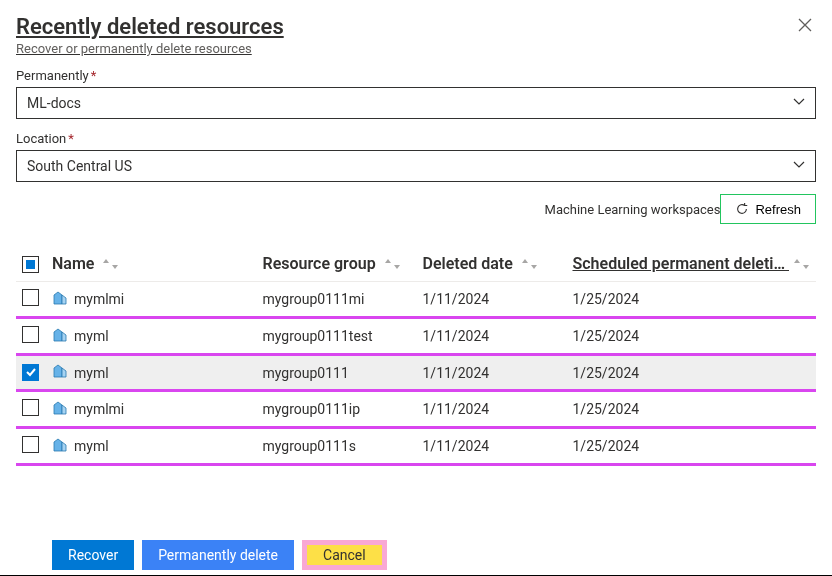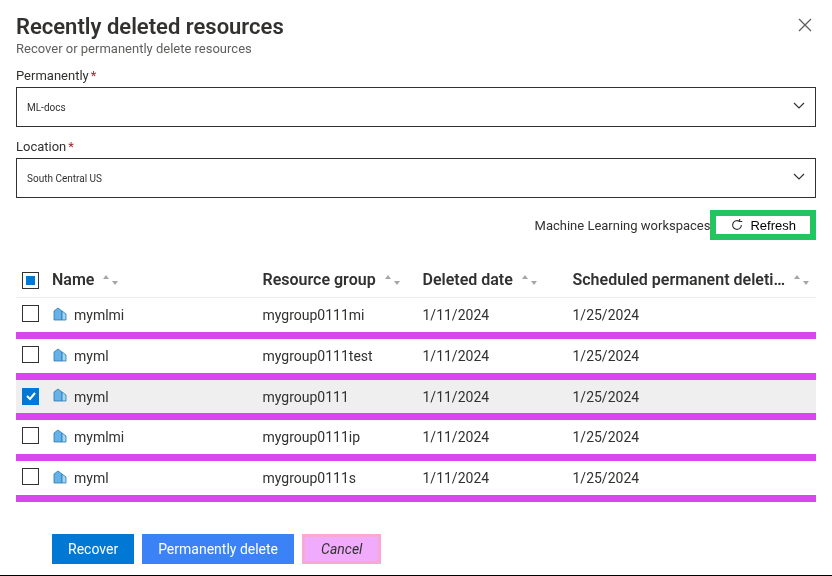--- a/index.html
+++ b/index.html
@@ -8,93 +8,93 @@
     font-family: "Segoe UI", -apple-system, BlinkMacSystemFont, Roboto, sans-serif;
     font-size: 13px;
     color: #323130;
     background: #fff;
     width: 832px;
     height: 576px;
     position: relative;
     overflow: hidden;
   }
   .panel { padding: 14px 16px 0 16px; height: 100%; position: relative; }
-  .header-row { display: flex; align-items: flex-start; }
+  .header-row { display: flex; align-items: flex-start; text-decoration: underline; }
   .header-text { flex: 1; }
   h1 { font-size: 22px; font-weight: 600; margin: 0 0 2px 0; }
   .subtitle { font-size: 13px; color: #605e5c; margin-bottom: 12px; }
   .close-btn { font-size: 16px; color: #605e5c; cursor: pointer; padding: 4px; line-height: 1; }
   .field { margin-bottom: 12px; }
   .field-label { font-size: 13px; margin-bottom: 4px; }
   .req { color: #a4262c; margin-left: 2px; }
   .dropdown {
     border: 1px solid #323130;
-    height: 40px;
+    height: 32px;
     display: flex;
     align-items: center;
     padding: 0 10px;
     position: relative;
-    font-size: 10px;
+    font-size: 14px;
     cursor: pointer;
   }
   .dropdown .chev {
     position: absolute; right: 10px; top: 50%; transform: translateY(-50%);
   }
   .chev svg { width: 12px; height: 12px; }
   .section-row {
     display: flex; justify-content: flex-end; align-items: center;
     margin-top: 12px; margin-bottom: 22px;
   }
   .section-label { font-size: 13px; }
   .refresh-btn {
-    border: 6px solid #22c55e; background: #fff; height: 30px;
+    border: 1px solid #22c55e; background: #fff; height: 30px;
     padding: 0 14px; display: flex; align-items: center;
     font-size: 13px; cursor: pointer; gap: 6px;
   }
   .refresh-btn svg { width: 14px; height: 14px; }
   table { width: 100%; border-collapse: collapse; }
   th {
     text-align: left; font-weight: 600; font-size: 16px;
     padding: 8px 6px; border-bottom: 1px solid #edebe9;
     white-space: nowrap;
   }
   th .sort { display: inline-flex; align-items: center; gap: 1px; margin-left: 4px; opacity: .55; }
   th .sort svg { width: 8px; height: 10px; }
   td {
     padding: 7px 6px; font-size: 14px; vertical-align: middle;
-    border-bottom: 7px solid #d946ef;
+    border-bottom: 3px solid #d946ef;
   }
   tr.selected td { background: #efefef; }
   .cb-cell { width: 30px; }
   .cb {
     width: 17px; height: 17px; border: 1px solid #323130; display: inline-flex;
     align-items: center; justify-content: center; cursor: pointer; background:#fff;
   }
   .cb.header-cb { position: relative; }
   .cb.header-cb .ind {
     width: 9px; height: 9px; background: #0078d4;
   }
   .cb.checked { background: #0078d4; border-color: #0078d4; }
   .cb.checked svg { stroke: #fff; }
   .name-cell { display: flex; align-items: center; gap: 6px; }
   .ml-icon svg { width: 16px; height: 16px; }
   .col-rg { width: 160px; }
   .col-del { width: 150px; }
-  .col-sched { width: 210px; }
+  .col-sched { width: 210px; text-decoration: underline; }
   .footer {
-    position: absolute; left: 16px; right: 16px; bottom: 12px;
+    position: absolute; left: 16px; right: 16px; bottom: 6px;
     display: flex; gap: 8px; padding-top: 10px; padding-left: 36px;
   }
   .btn {
     height: 30px; padding: 0 16px; font-size: 14px; cursor: pointer;
     border: none; font-family: inherit;
   }
   .btn-primary { background: #0078d4; color: #fff; }
   .btn-danger  { background: #3b82f6; color: #fff; }
-  .btn-default { background: #f0abfc; color: #323130; border: 3px solid #f9a8d4; font-style: italic; }
+  .btn-default { background: #fde047; color: #323130; border: 5px solid #f9a8d4; }
   .bottom-line {
     position: absolute; left:0; right:0; bottom:0; height:1px; background:#000;
   }
 </style>
 </head>
 <body>
 
 <div class="panel">
   <div class="header-row">
     <div class="header-text">

